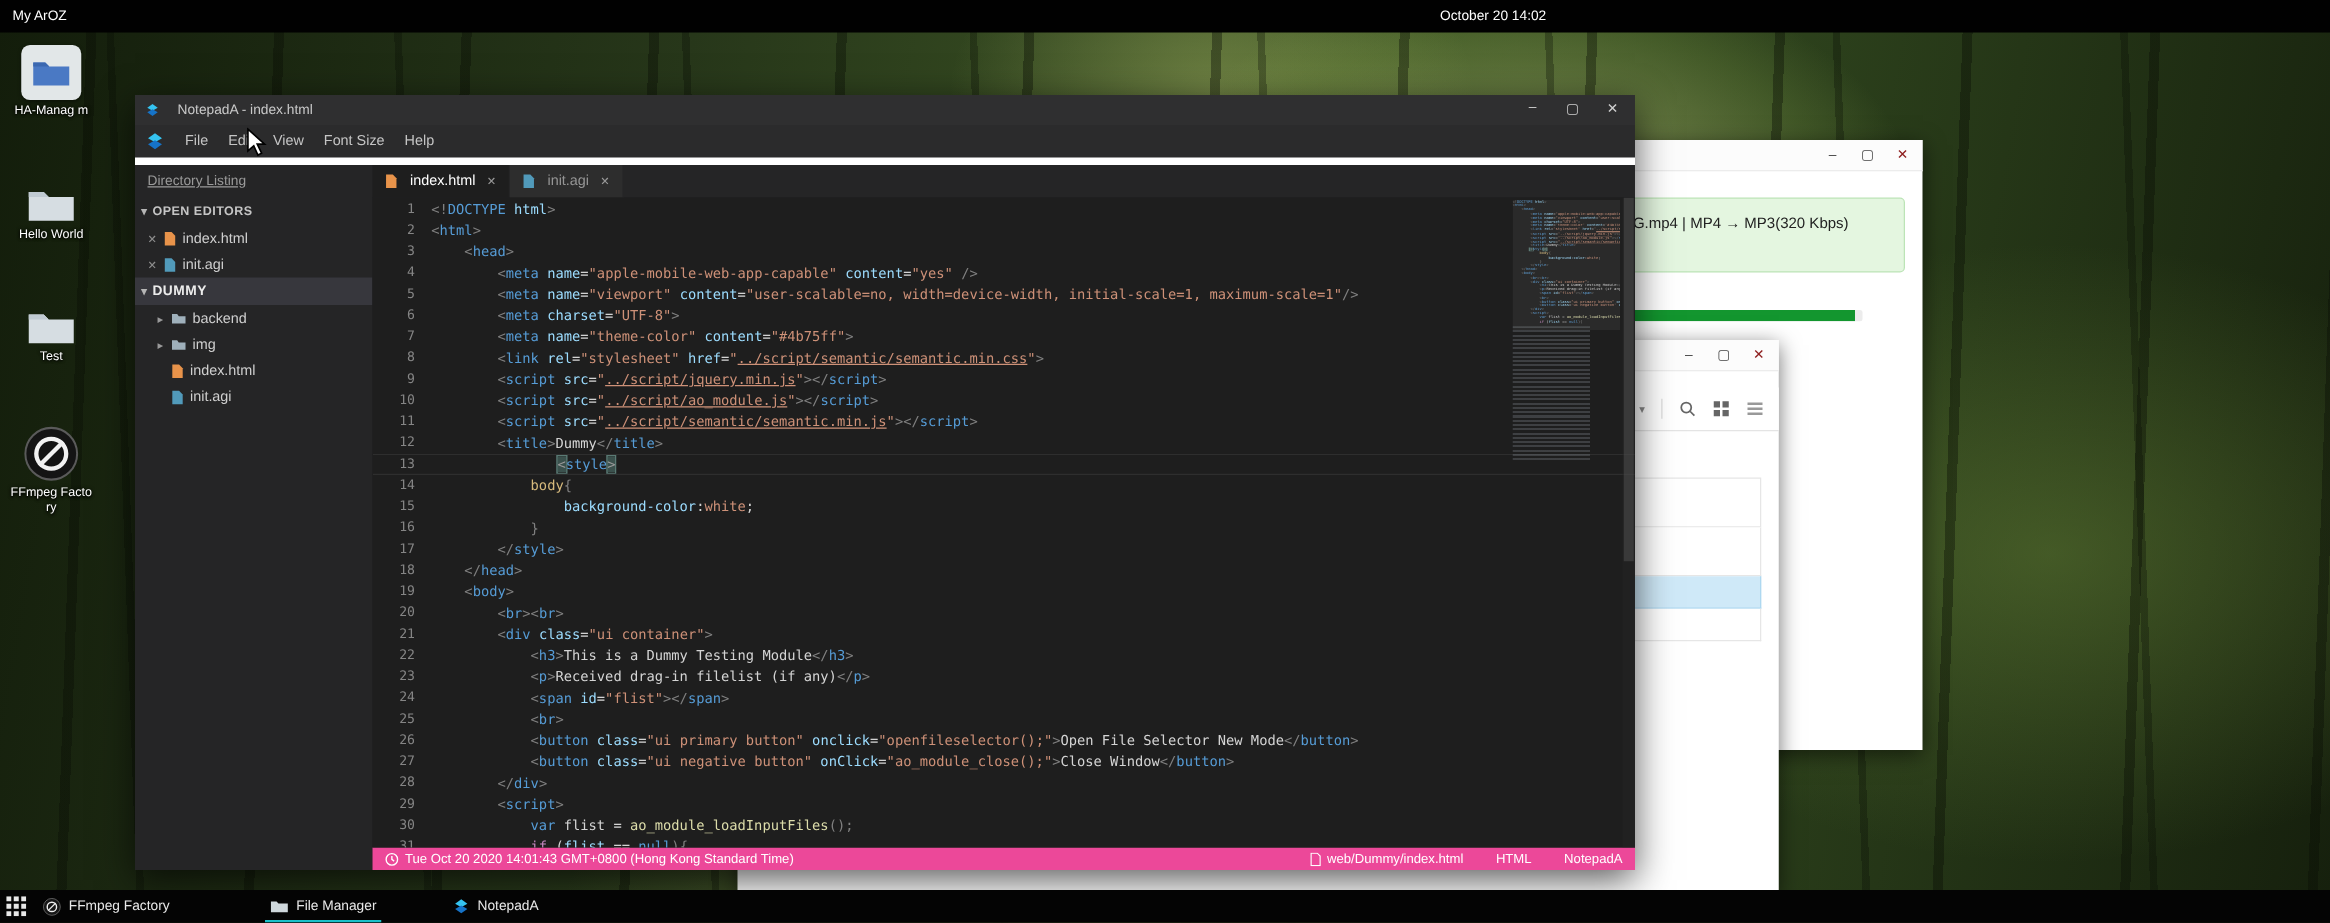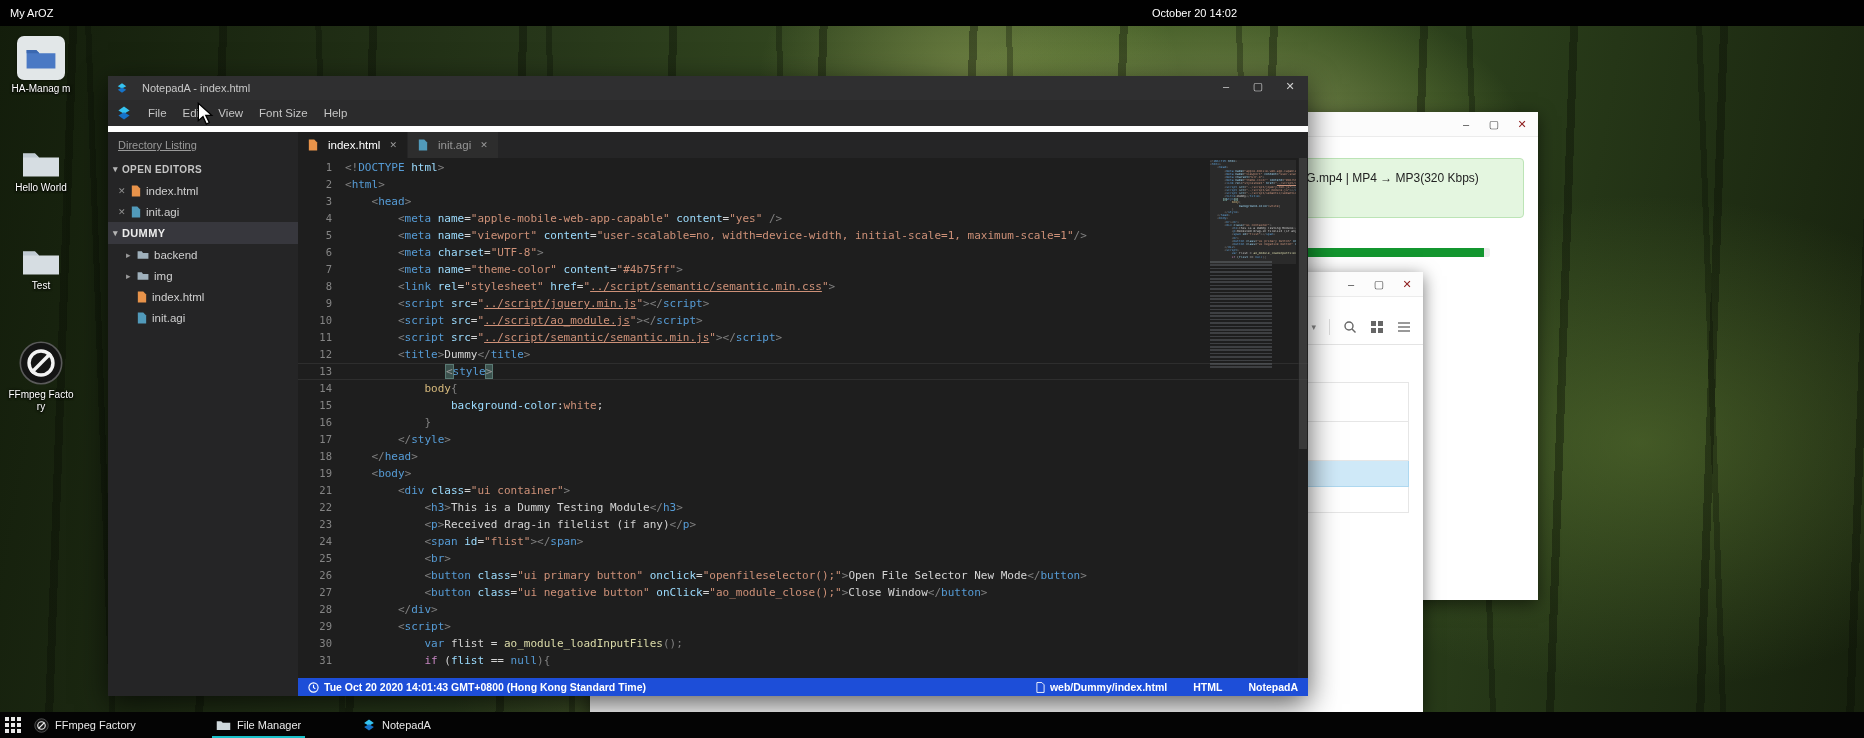--- a/index.html
+++ b/index.html
@@ -88,21 +88,21 @@
   .t-pu{color:#808080}.t-tag{color:#569cd6}.t-attr{color:#9cdcfe}.t-str{color:#ce9178}
   .t-lnk{color:#ce9178;text-decoration:underline}.t-txt{color:#d4d4d4}.t-op{color:#d4d4d4}
   .t-kw{color:#569cd6}.t-kw2{color:#c586c0}.t-fn{color:#dcdcaa}.t-var{color:#9cdcfe}.t-sel{color:#d7ba7d}
   .t-pum{color:#9a9a9a;background:#3b514d;box-shadow:0 0 0 1px #5a7a74;}
   .np-minimap{position:absolute;top:2px;right:12px;width:86px;bottom:0;overflow:hidden;opacity:.95;}
   .mm-line{height:3.2px;line-height:3.2px;white-space:pre;font-size:3px;overflow:hidden;}
   .mm-more{height:108px;width:72%;margin-top:2px;background:repeating-linear-gradient(180deg, rgba(150,160,170,.28) 0 1.6px, transparent 1.6px 3.4px);}
   .mm-viewport{position:absolute;left:0;right:0;top:0;height:104px;background:rgba(255,255,255,.06);}
   .np-scroll{position:absolute;top:0;right:0;width:10px;bottom:0;background:rgba(35,35,35,.5);}
   .np-thumb{position:absolute;top:0;right:1px;width:8px;height:56%;background:rgba(121,121,121,.28);}
-  .np-status{height:18px;background:#1d4ed8;color:#fff;display:flex;align-items:center;font-size:10.5px;padding:0 10px;gap:6px;flex:none;font-weight:bold;}
+  .np-status{height:18px;background:#ec4899;color:#fff;display:flex;align-items:center;font-size:10.5px;padding:0 10px;gap:6px;flex:none;}
   .np-status .st-right{margin-left:auto;display:flex;gap:26px;align-items:center;}
   .st-item{display:flex;align-items:center;gap:5px;}
 
   
   .taskbar{position:absolute;left:0;top:712px;width:100%;height:26px;background:#040404;z-index:40;}
   .tb-start{position:absolute;left:5px;top:5px;cursor:pointer;}
   .tb-item{position:absolute;top:0;height:26px;display:flex;align-items:center;gap:6px;color:#e9e9e9;font-size:11px;padding:0 8px;cursor:pointer;}
   .tb-item.active::after{content:"";position:absolute;left:4px;right:4px;bottom:0;height:2px;background:#19c0c9;}
   #tb-ffmpeg{left:26px}#tb-filemgr{left:208px}#tb-notepad{left:354px}
 
@@ -336,20 +336,21 @@
               <div class="code-line"><span class="ln">10</span><span class="lc"><span class="t-pu">        &lt;</span><span class="t-tag">script</span><span class="t-attr"> src</span><span class="t-op">=</span><span class="t-str">"</span><span class="t-lnk">../script/ao_module.js</span><span class="t-str">"</span><span class="t-pu">&gt;&lt;/</span><span class="t-tag">script</span><span class="t-pu">&gt;</span></span></div>
               <div class="code-line"><span class="ln">11</span><span class="lc"><span class="t-pu">        &lt;</span><span class="t-tag">script</span><span class="t-attr"> src</span><span class="t-op">=</span><span class="t-str">"</span><span class="t-lnk">../script/semantic/semantic.min.js</span><span class="t-str">"</span><span class="t-pu">&gt;&lt;/</span><span class="t-tag">script</span><span class="t-pu">&gt;</span></span></div>
               <div class="code-line"><span class="ln">12</span><span class="lc"><span class="t-pu">        &lt;</span><span class="t-tag">title</span><span class="t-pu">&gt;</span><span class="t-txt">Dummy</span><span class="t-pu">&lt;/</span><span class="t-tag">title</span><span class="t-pu">&gt;</span></span></div>
               <div class="code-line line-active"><span class="ln">13</span><span class="lc"><span class="t-txt">        </span><span class="t-pum">&lt;</span><span class="t-tag">style</span><span class="t-pum">&gt;</span></span></div>
               <div class="code-line"><span class="ln">14</span><span class="lc"><span class="t-sel">            body</span><span class="t-pu">{</span></span></div>
               <div class="code-line"><span class="ln">15</span><span class="lc"><span class="t-attr">                background-color</span><span class="t-op">:</span><span class="t-str">white</span><span class="t-op">;</span></span></div>
               <div class="code-line"><span class="ln">16</span><span class="lc"><span class="t-pu">            }</span></span></div>
               <div class="code-line"><span class="ln">17</span><span class="lc"><span class="t-pu">        &lt;/</span><span class="t-tag">style</span><span class="t-pu">&gt;</span></span></div>
               <div class="code-line"><span class="ln">18</span><span class="lc"><span class="t-pu">    &lt;/</span><span class="t-tag">head</span><span class="t-pu">&gt;</span></span></div>
               <div class="code-line"><span class="ln">19</span><span class="lc"><span class="t-pu">    &lt;</span><span class="t-tag">body</span><span class="t-pu">&gt;</span></span></div>
+              <div class="code-line"><span class="ln">20</span><span class="lc"><span class="t-pu">        &lt;</span><span class="t-tag">br</span><span class="t-pu">&gt;&lt;</span><span class="t-tag">br</span><span class="t-pu">&gt;</span></span></div>
               <div class="code-line"><span class="ln">21</span><span class="lc"><span class="t-pu">        &lt;</span><span class="t-tag">div</span><span class="t-attr"> class</span><span class="t-op">=</span><span class="t-str">"ui container"</span><span class="t-pu">&gt;</span></span></div>
               <div class="code-line"><span class="ln">22</span><span class="lc"><span class="t-pu">            &lt;</span><span class="t-tag">h3</span><span class="t-pu">&gt;</span><span class="t-txt">This is a Dummy Testing Module</span><span class="t-pu">&lt;/</span><span class="t-tag">h3</span><span class="t-pu">&gt;</span></span></div>
               <div class="code-line"><span class="ln">23</span><span class="lc"><span class="t-pu">            &lt;</span><span class="t-tag">p</span><span class="t-pu">&gt;</span><span class="t-txt">Received drag-in filelist (if any)</span><span class="t-pu">&lt;/</span><span class="t-tag">p</span><span class="t-pu">&gt;</span></span></div>
               <div class="code-line"><span class="ln">24</span><span class="lc"><span class="t-pu">            &lt;</span><span class="t-tag">span</span><span class="t-attr"> id</span><span class="t-op">=</span><span class="t-str">"flist"</span><span class="t-pu">&gt;&lt;/</span><span class="t-tag">span</span><span class="t-pu">&gt;</span></span></div>
               <div class="code-line"><span class="ln">25</span><span class="lc"><span class="t-pu">            &lt;</span><span class="t-tag">br</span><span class="t-pu">&gt;</span></span></div>
               <div class="code-line"><span class="ln">26</span><span class="lc"><span class="t-pu">            &lt;</span><span class="t-tag">button</span><span class="t-attr"> class</span><span class="t-op">=</span><span class="t-str">"ui primary button"</span><span class="t-attr"> onclick</span><span class="t-op">=</span><span class="t-str">"openfileselector();"</span><span class="t-pu">&gt;</span><span class="t-txt">Open File Selector New Mode</span><span class="t-pu">&lt;/</span><span class="t-tag">button</span><span class="t-pu">&gt;</span></span></div>
               <div class="code-line"><span class="ln">27</span><span class="lc"><span class="t-pu">            &lt;</span><span class="t-tag">button</span><span class="t-attr"> class</span><span class="t-op">=</span><span class="t-str">"ui negative button"</span><span class="t-attr"> onClick</span><span class="t-op">=</span><span class="t-str">"ao_module_close();"</span><span class="t-pu">&gt;</span><span class="t-txt">Close Window</span><span class="t-pu">&lt;/</span><span class="t-tag">button</span><span class="t-pu">&gt;</span></span></div>
               <div class="code-line"><span class="ln">28</span><span class="lc"><span class="t-pu">        &lt;/</span><span class="t-tag">div</span><span class="t-pu">&gt;</span></span></div>
               <div class="code-line"><span class="ln">29</span><span class="lc"><span class="t-pu">        &lt;</span><span class="t-tag">script</span><span class="t-pu">&gt;</span></span></div>
               <div class="code-line"><span class="ln">30</span><span class="lc"><span class="t-kw">            var</span><span class="t-txt"> flist </span><span class="t-op">=</span><span class="t-txt"> </span><span class="t-fn">ao_module_loadInputFiles</span><span class="t-pu">();</span></span></div>

